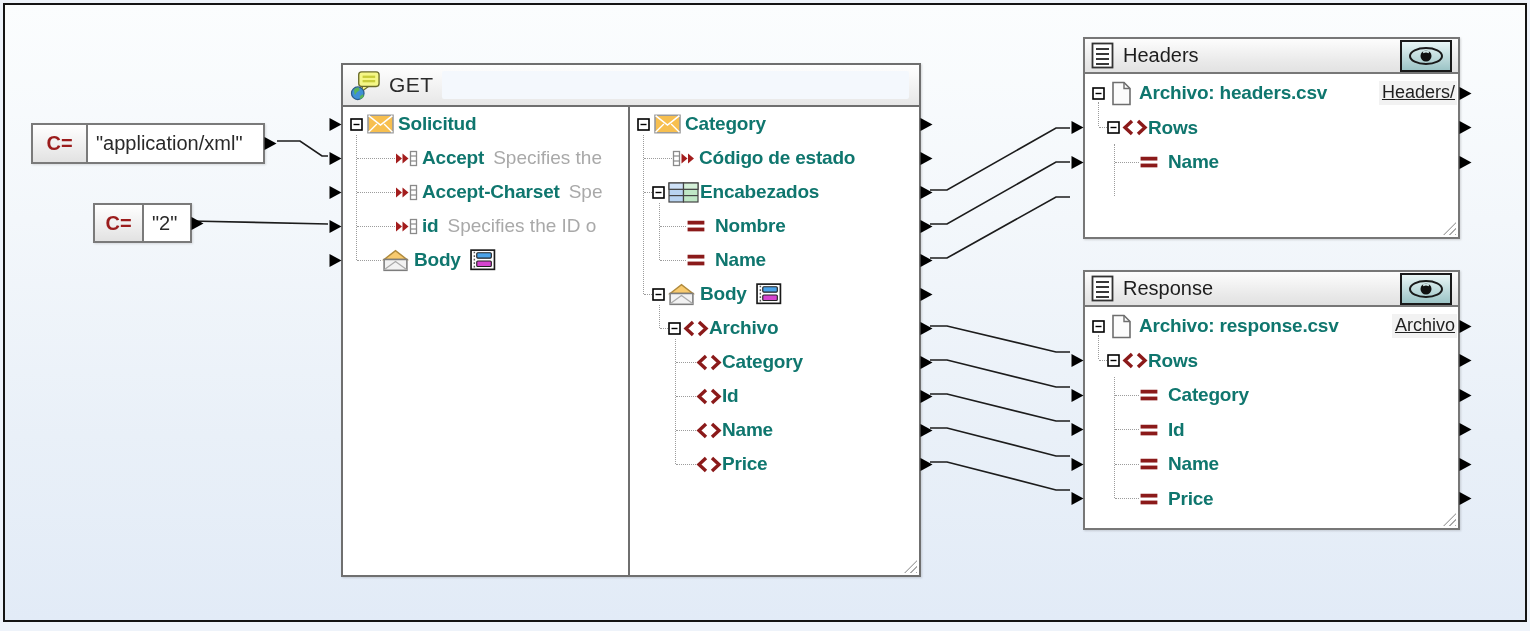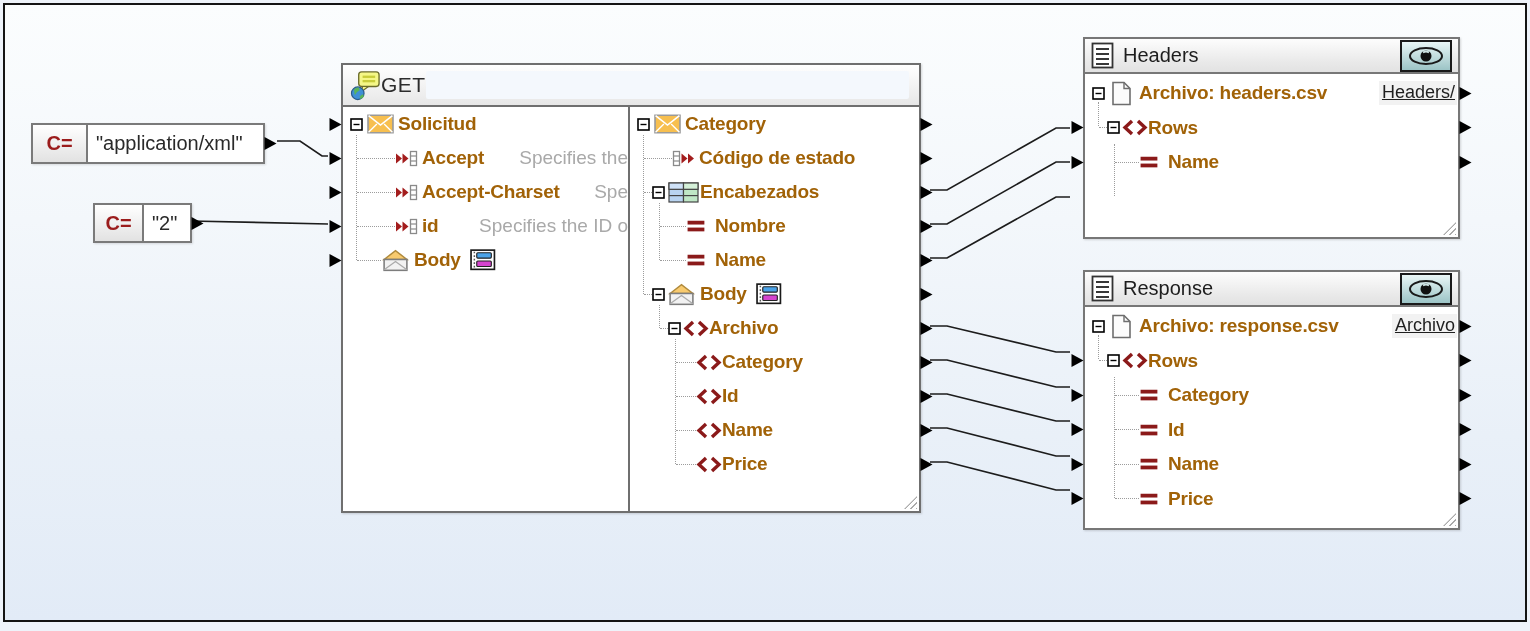--- a/index.html
+++ b/index.html
@@ -22,21 +22,21 @@
   .titlebar{
     height:35px;display:flex;align-items:center;gap:9px;padding:0 6px;
     background:linear-gradient(180deg,#fdfdfd,#e9e9e9 70%,#e2e2e2);
     border-bottom:2px solid #777;box-sizing:border-box;
   }
   .titlebar .t{font-size:20px;color:#1d1d1d;white-space:nowrap;}
   .tree{position:relative;background:#fff;}
   .row{display:flex;align-items:center;position:relative;}
   .h34 .row{height:34px;}
   .h345 .row{height:34.5px;}
-  .lbl{font-weight:bold;font-size:19px;color:#a16207;white-space:nowrap;margin-left:4px;letter-spacing:-0.2px;}
+  .lbl{font-weight:bold;font-size:19px;color:#0f766e;white-space:nowrap;margin-left:4px;letter-spacing:-0.2px;}
   .ann{font-size:19px;color:#a9a9a9;white-space:nowrap;overflow:hidden;flex:1;min-width:0;margin-left:9px;}
   .ic{flex:0 0 auto;}
   .hdots{border-top:1.5px dotted #9c9c9c;height:0;flex:0 0 auto;}
   .vguide{position:absolute;width:0;border-left:1.5px dotted #9c9c9c;z-index:0;}
   .exp{flex:0 0 auto;}
   
   .port{position:absolute;width:15px;height:17px;top:50%;margin-top:-8.5px;z-index:3;}
   .port.in{left:-15px;}
   .port.out{right:-15px;}
   .grip{
@@ -48,27 +48,27 @@
   .const{position:absolute;z-index:2;display:flex;border:2px solid #7a7a7a;background:#fff;box-shadow:1px 1px 2px rgba(0,0,0,.12);}
   .const .ceq{
     display:flex;align-items:center;justify-content:center;
     background:linear-gradient(180deg,#ffffff,#e2e2e2);
     border-right:2px solid #7a7a7a;font-weight:bold;font-size:20px;color:#9b1c1c;
   }
   .const .cval{display:flex;align-items:center;padding:0 8px;font-size:20px;color:#2a2a2a;white-space:nowrap;}
   
   #get{background:transparent;border-color:#6f6f6f;}
   #get .gethead{
-    height:42px;display:flex;align-items:center;padding:0 10px 0 7px;
+    height:42px;display:flex;align-items:center;gap:8px;padding:0 10px 0 7px;
     background:linear-gradient(180deg,#ffffff,#e7e7e7);
     border-bottom:2px solid #6f6f6f;box-sizing:border-box;
   }
   #get .gethead .t{font-size:21px;color:#2c2c2c;letter-spacing:.5px;}
   #get .titlefield{flex:1;height:28px;background:#f4f8fd;border-radius:2px;}
-  #get .panes{display:flex;height:404px;text-align:right;}
+  #get .panes{display:flex;height:468px;}
   .pane{position:relative;background:#fff;box-sizing:border-box;}
   .pane.left{width:287px;border-right:2px solid #6f6f6f;}
   .pane.right{flex:1;}
   
   .eyebtn{
     margin-left:auto;width:48px;height:28px;display:flex;align-items:center;justify-content:center;
     border:2px solid #1a1a1a;background:linear-gradient(180deg,#e9f6f6,#9cc4c6);cursor:pointer;
   }
   
   .filelink{

